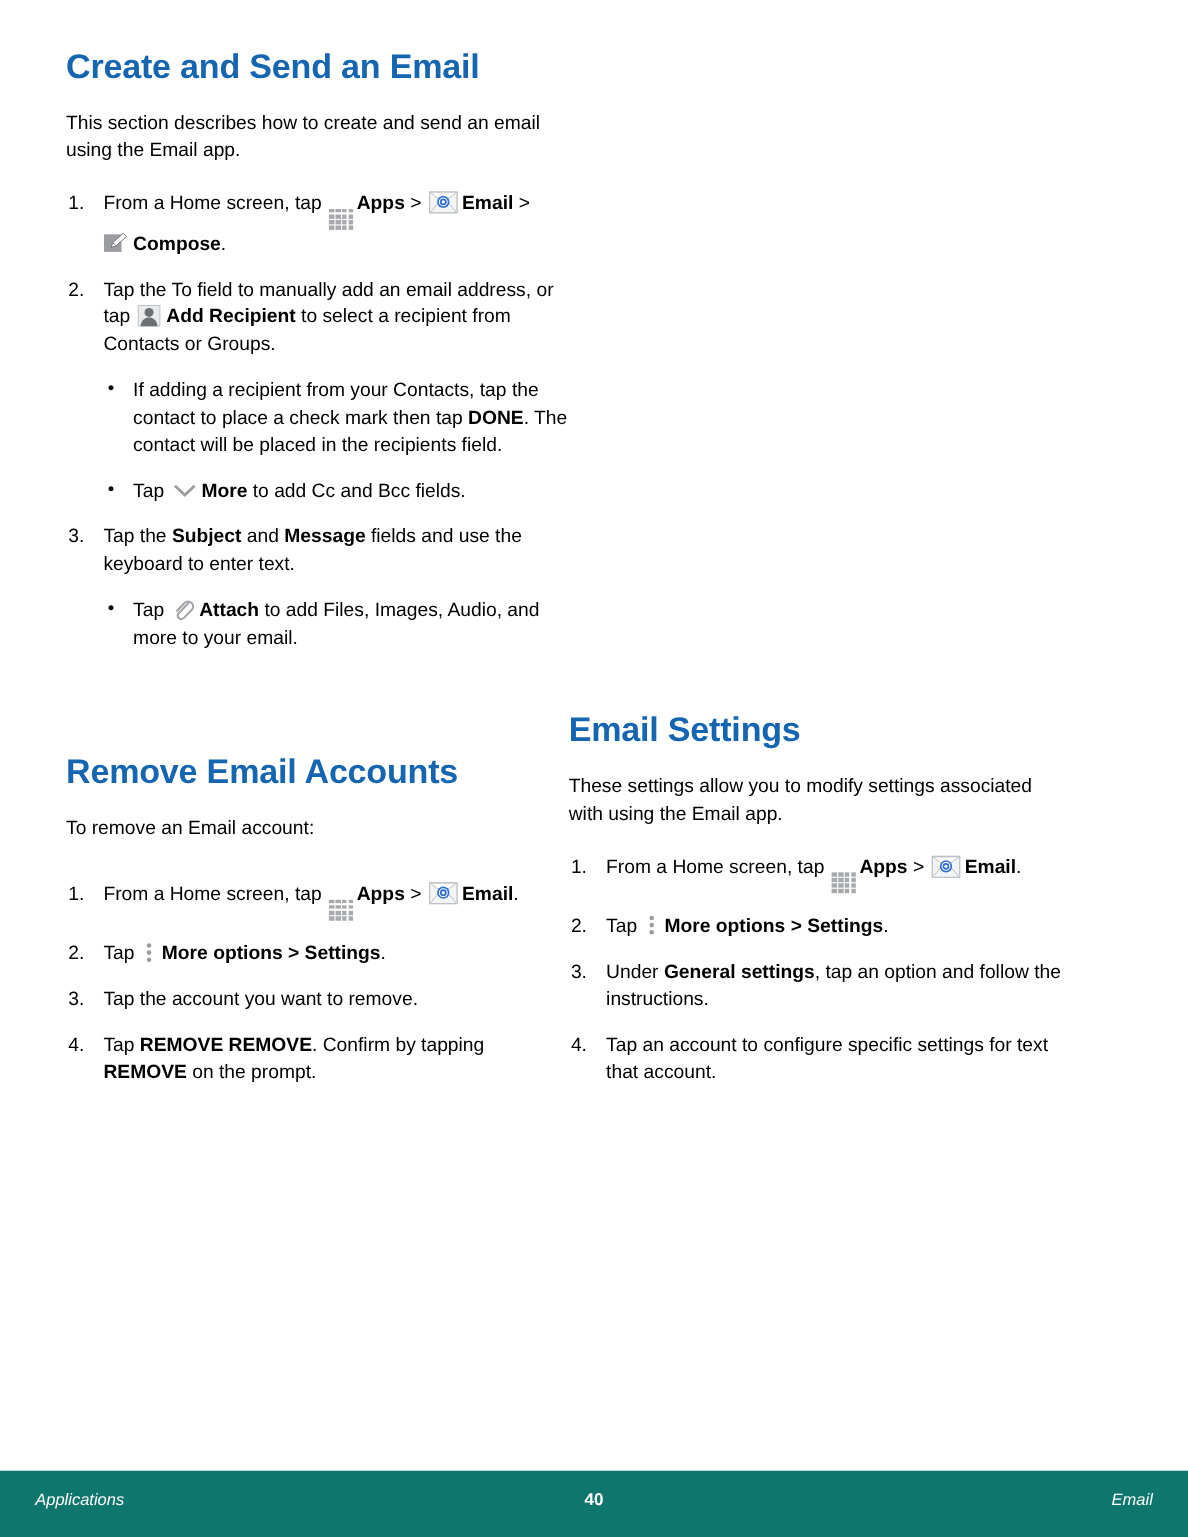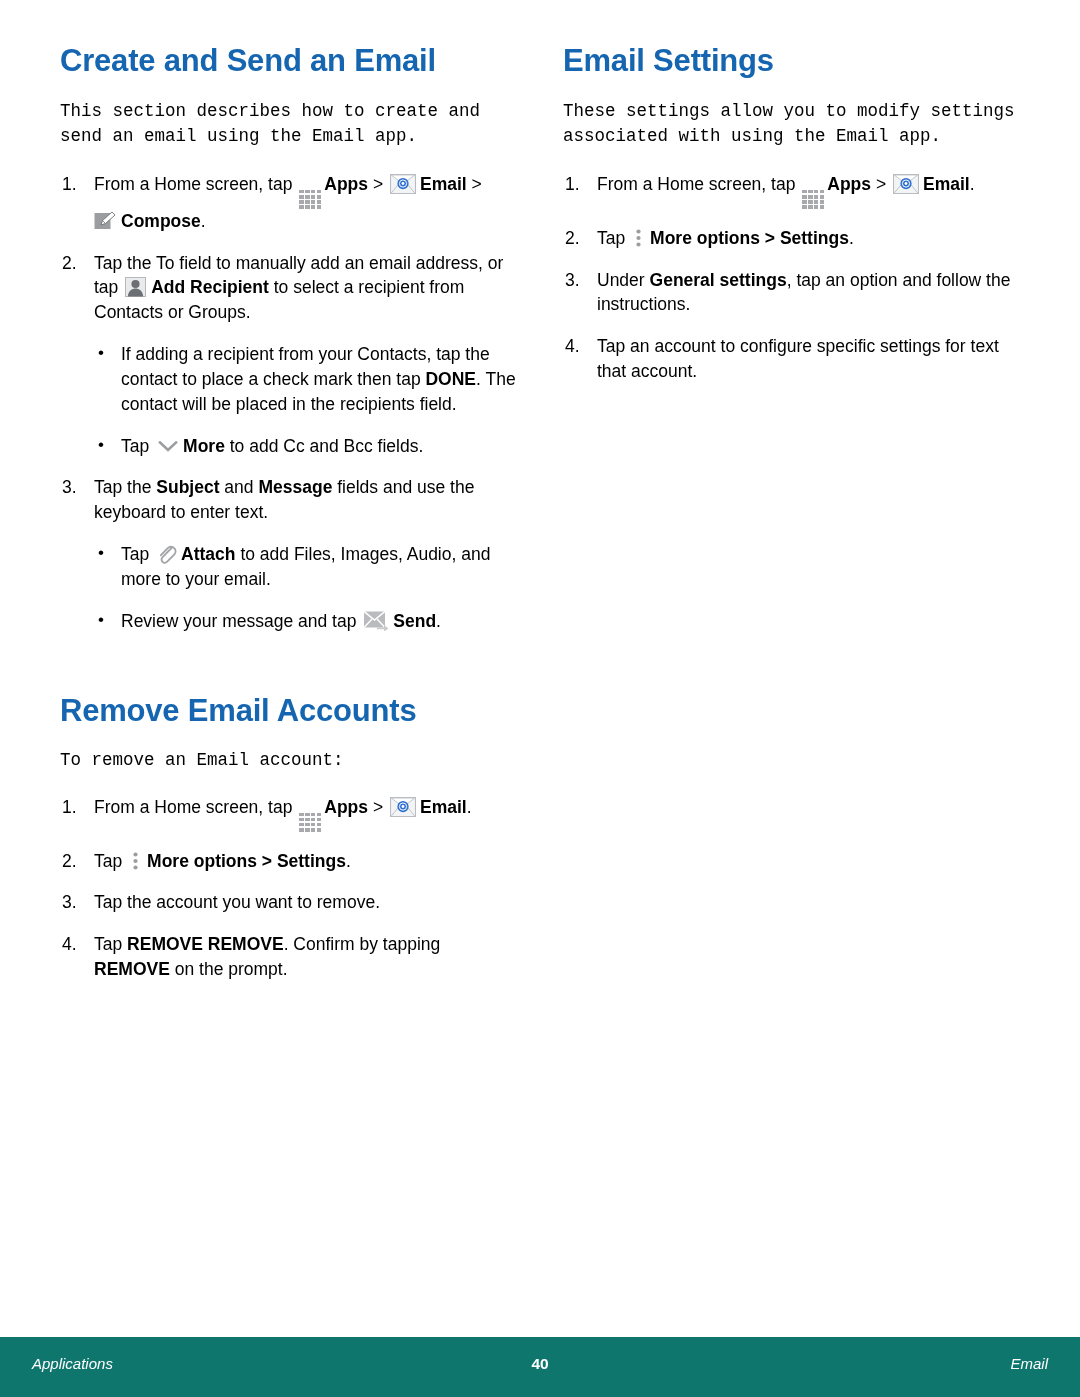--- a/index.html
+++ b/index.html
@@ -17,44 +17,42 @@
   .page {
     position: absolute;
     left: 0; top: 0;
     width: 1080px;
     height: 1337px;
     padding: 44px 52px 0 60px;
   }
 
   .columns {
     display: flex;
-    gap: 46px;
-    align-items: flex-start;
+    align-items: flex-end;
   }
   .col { width: 457px; flex: 0 0 457px; }
 
   h1.section-title {
     color: #1565b0;
     font-size: 31px;
     font-weight: bold;
     line-height: 1.12;
     margin: 0 0 20px 0;
     letter-spacing: -0.2px;
   }
   .col-right h1.section-title { margin-bottom: 20px; }
 
-  h1.section-title.second { margin-top: 60px; }
+  h1.section-title.second { margin-top: 93px; }
 
   p.intro {
     font-size: 17.5px;
     line-height: 1.42;
     margin: 0 0 24px 0;
-    font-family: Liberation Mono, monospace;
-  }
-  p.intro.tight { margin-bottom: 22px; }
+  }
+  p.intro.tight { margin-bottom: 36px; }
 
   ol.steps {
     list-style: none;
     margin: 0;
     padding: 0;
   }
   ol.steps > li {
     position: relative;
     padding-left: 34px;
     font-size: 17.5px;
@@ -275,30 +273,20 @@
           <span>Tap the </span><b>Subject</b><span> and </span><b>Message</b><span> fields and use the keyboard to enter text.</span>
 
           <ul class="sub">
             <li>
               <span>Tap </span><span class="ic ic-clip">
                   <svg viewBox="0 0 20 21">
                     <path d="M14.4,4.2 L5.6,13.2 C4.2,14.6 4.2,16.6 5.5,17.9 C6.8,19.2 8.8,19.1 10.2,17.7 L17.2,10.6 C19.0,8.7 19.0,5.9 17.2,4.1 C15.4,2.3 12.6,2.3 10.8,4.1 L3.9,11.2" fill="none" stroke="#a2a4a7" stroke-width="1.9" stroke-linecap="round"></path>
                   </svg>
               </span><b>Attach</b><span> to add Files, Images, Audio, and more to your email.</span>
             </li>
-            <li>
-              <span>Review your message and tap </span><span class="ic ic-send">
-                  <svg viewBox="0 0 25 20">
-                    <rect x="0" y="0.5" width="21" height="16" fill="#b9bbbe"></rect>
-                    <path d="M0,0.5 L10.5,9 L21,0.5" fill="none" stroke="#ffffff" stroke-width="1.6"></path>
-                    <path d="M0,16.5 L8,8 M21,16.5 L13,8" fill="none" stroke="#ffffff" stroke-width="1.4"></path>
-                    <path d="M13,16.5 L20,16.5 L20,14 L24.5,17.5 L20,20.5 L20,18.3 L13,18.3 Z" fill="#c9cbce"></path>
-                  </svg>
-              </span><b>Send</b><span>.</span>
-            </li>
           </ul>
         </li>
       </ol>
 
       <h1 class="section-title second">Remove Email Accounts</h1>
 
       <p class="intro tight">To remove an Email account:</p>
 
       <ol class="steps">
         <li>

